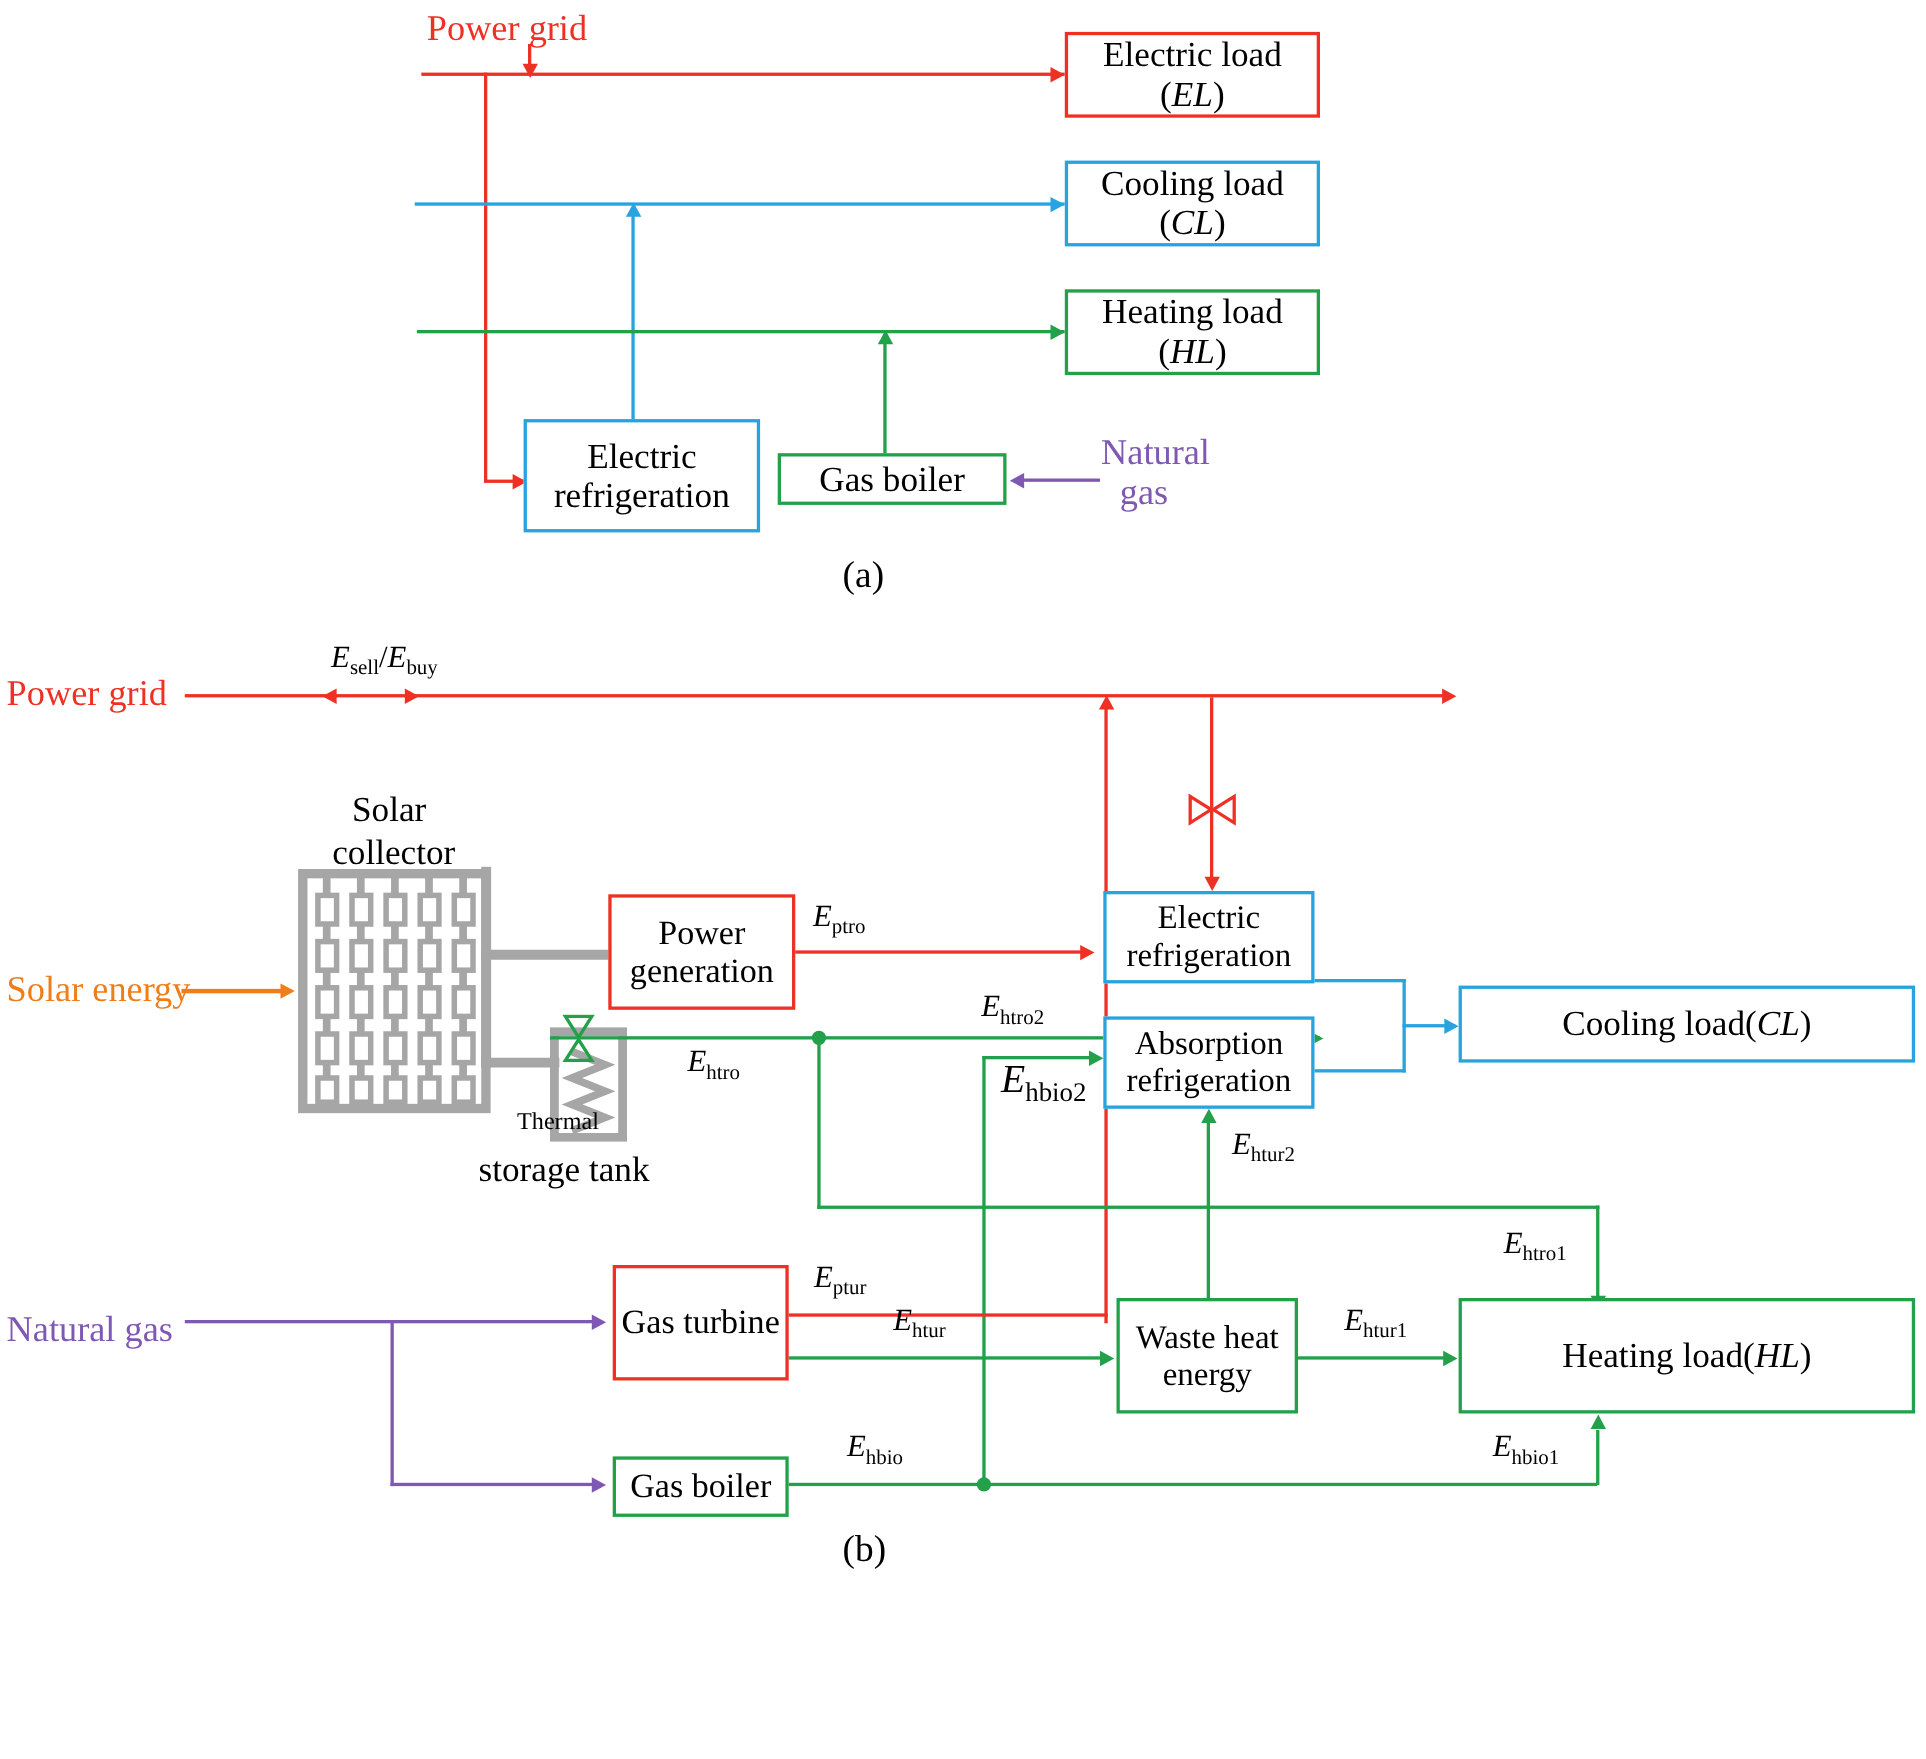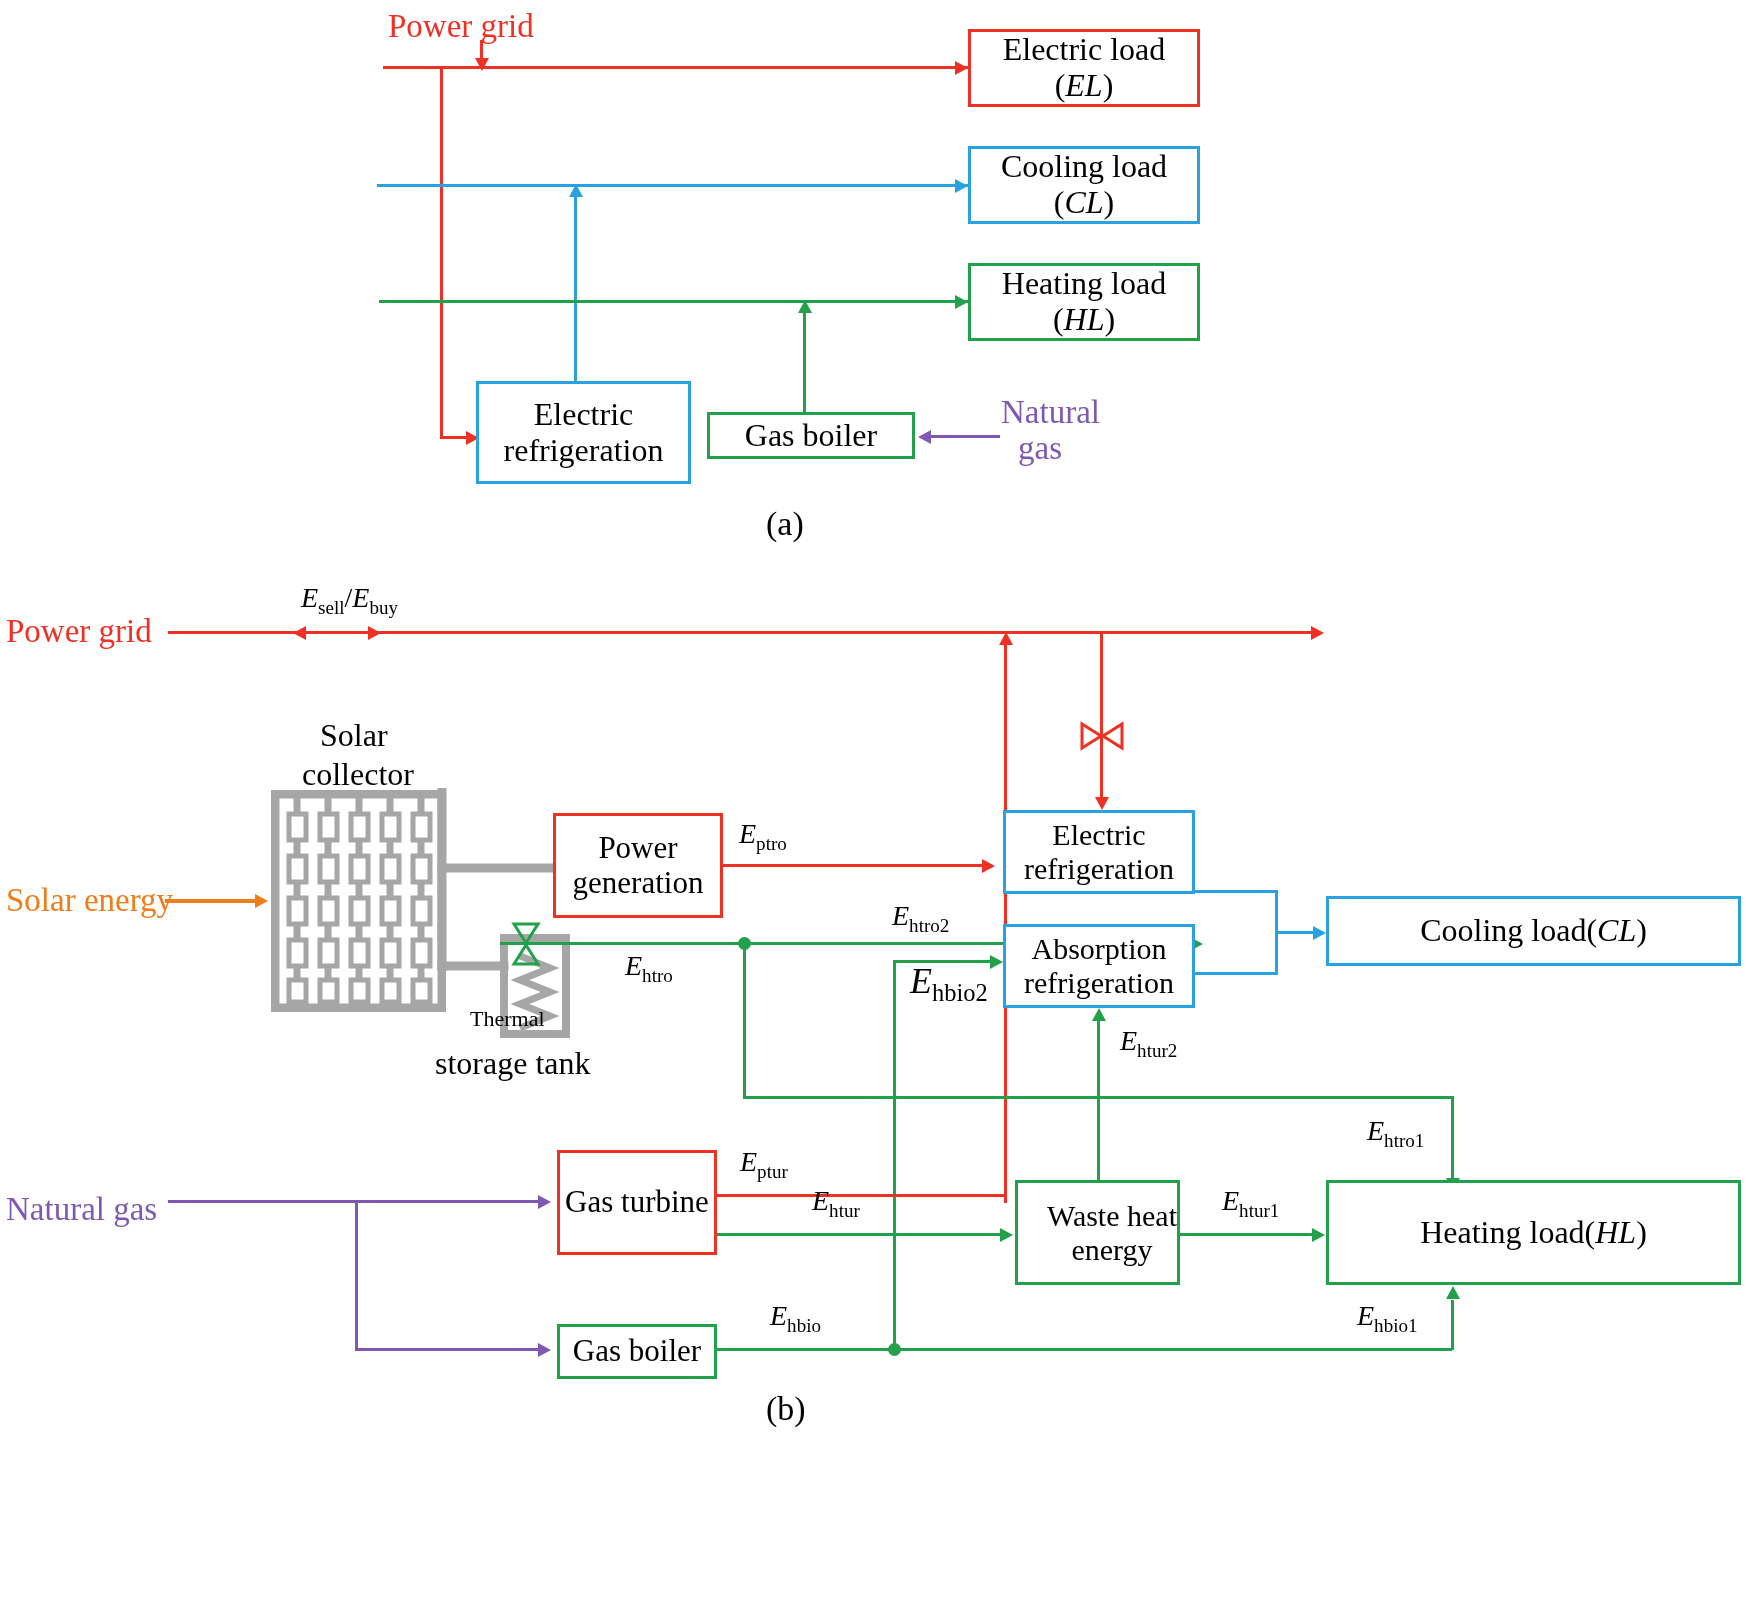--- a/index.html
+++ b/index.html
@@ -294,21 +294,21 @@
     <div class="lbl" style="left:740px;top:586px;font-size:28px;">
       <span class="ital">E</span><span class="sub">ptur</span>
     </div>
 
     <div class="ln bg-green" style="left:717px;top:673px;width:290px;height:3px;"></div>
     <div class="ah ah-r c-green" style="left:1000px;top:667.5px;"></div>
     <div class="lbl" style="left:812px;top:625px;font-size:28px;">
       <span class="ital">E</span><span class="sub">htur</span>
     </div>
 
-    <div class="box b-green" style="left:1015px;top:620px;width:165px;height:105px;justify-content:flex-end;">
+    <div class="box b-green" style="left:1015px;top:620px;width:165px;height:105px;">
       <div>
         <div style="font-size:30px;">Waste heat</div>
         <div style="font-size:30px;">energy</div>
       </div>
     </div>
 
     <div class="ln bg-green" style="left:1180px;top:673px;width:139px;height:3px;"></div>
     <div class="ah ah-r c-green" style="left:1312px;top:667.5px;"></div>
     <div class="lbl" style="left:1222px;top:625px;font-size:28px;">
       <span class="ital">E</span><span class="sub">htur1</span>

